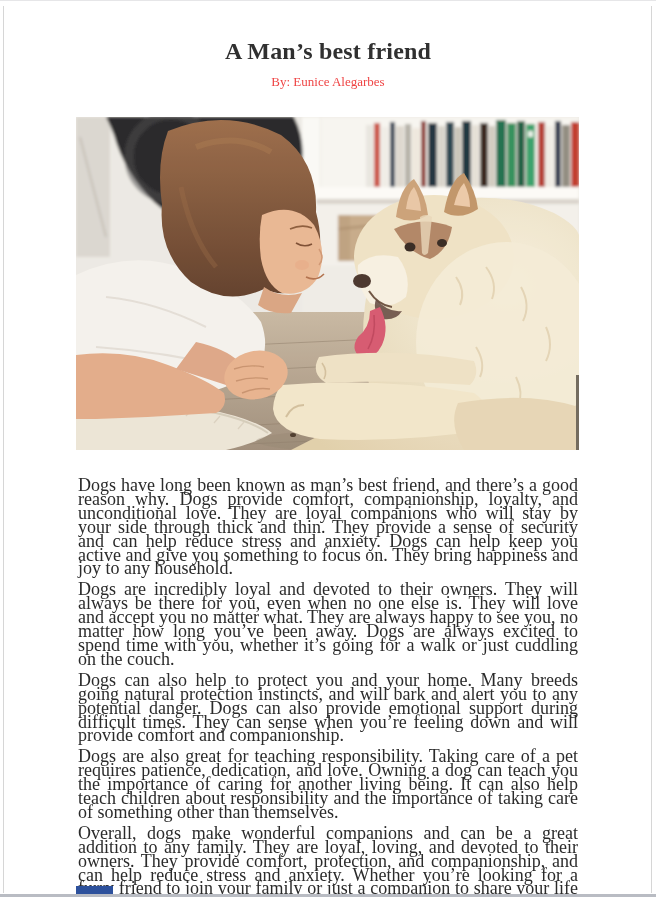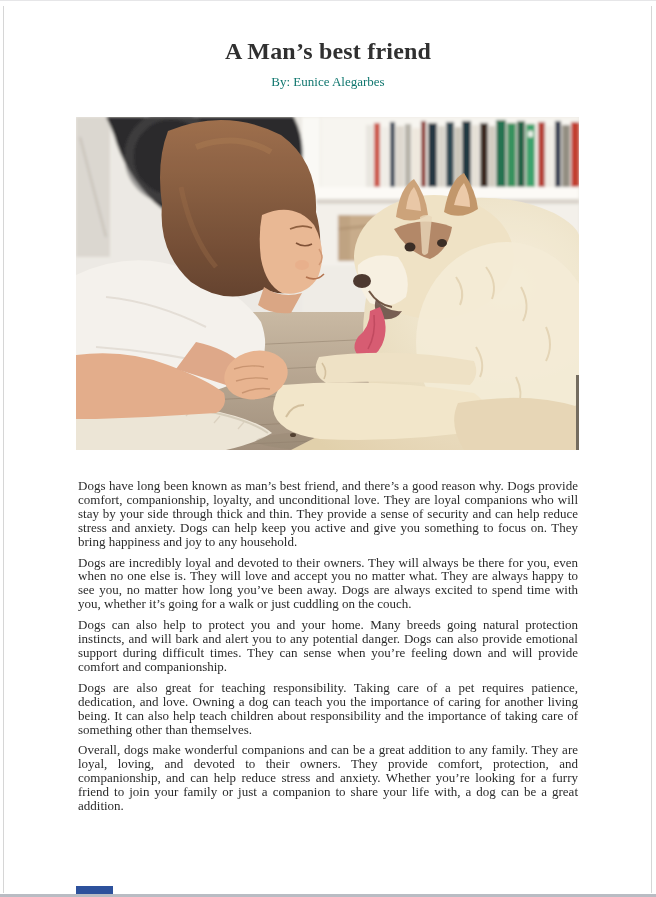--- a/index.html
+++ b/index.html
@@ -11,31 +11,31 @@
   .edge-right { position:absolute; right:4px; top:6px; bottom:4px; width:1px; background:#d6d6d6; }
   .edge-top   { position:absolute; top:0; left:0; right:0; height:1px; background:#e6e6e8; }
   .bottom-strip { position:absolute; bottom:0; left:0; width:656px; height:3px; background:#b9bcc3; }
   .blue-frag { position:absolute; left:76px; top:886px; width:37px; height:9px; background:#2d519c; }
 
   header.doc-header { text-align:center; padding-top:38px; }
   h1.doc-title {
     margin:0; font-size:24px; font-weight:bold; color:#303030; letter-spacing:0.2px;
     font-family:"Liberation Serif", serif;
   }
-  .doc-byline { margin-top:9px; font-size:13px; color:#0f766e; }
+  .doc-byline { margin-top:9px; font-size:13px; color:#ef4444; }
 
   figure.photo {
     margin:27px 0 0 76px; padding:0; width:503px; height:333px;
     overflow:hidden; background:#eceae6;
   }
   figure.photo svg { display:block; }
 
   main.doc-body { margin:29px 0 0 78px; width:500px; }
   main.doc-body p {
-    margin:0 0 7px 0; font-size:13px; line-height:13.9px;
+    margin:0 0 7px 0; font-size:18px; line-height:13.9px;
     text-align:justify; color:#2b2b2b;
   }
 </style>
 </head>
 <body>
 
 <div class="screen">
 
   <div class="edge-top"></div>
   <div class="edge-left"></div>

